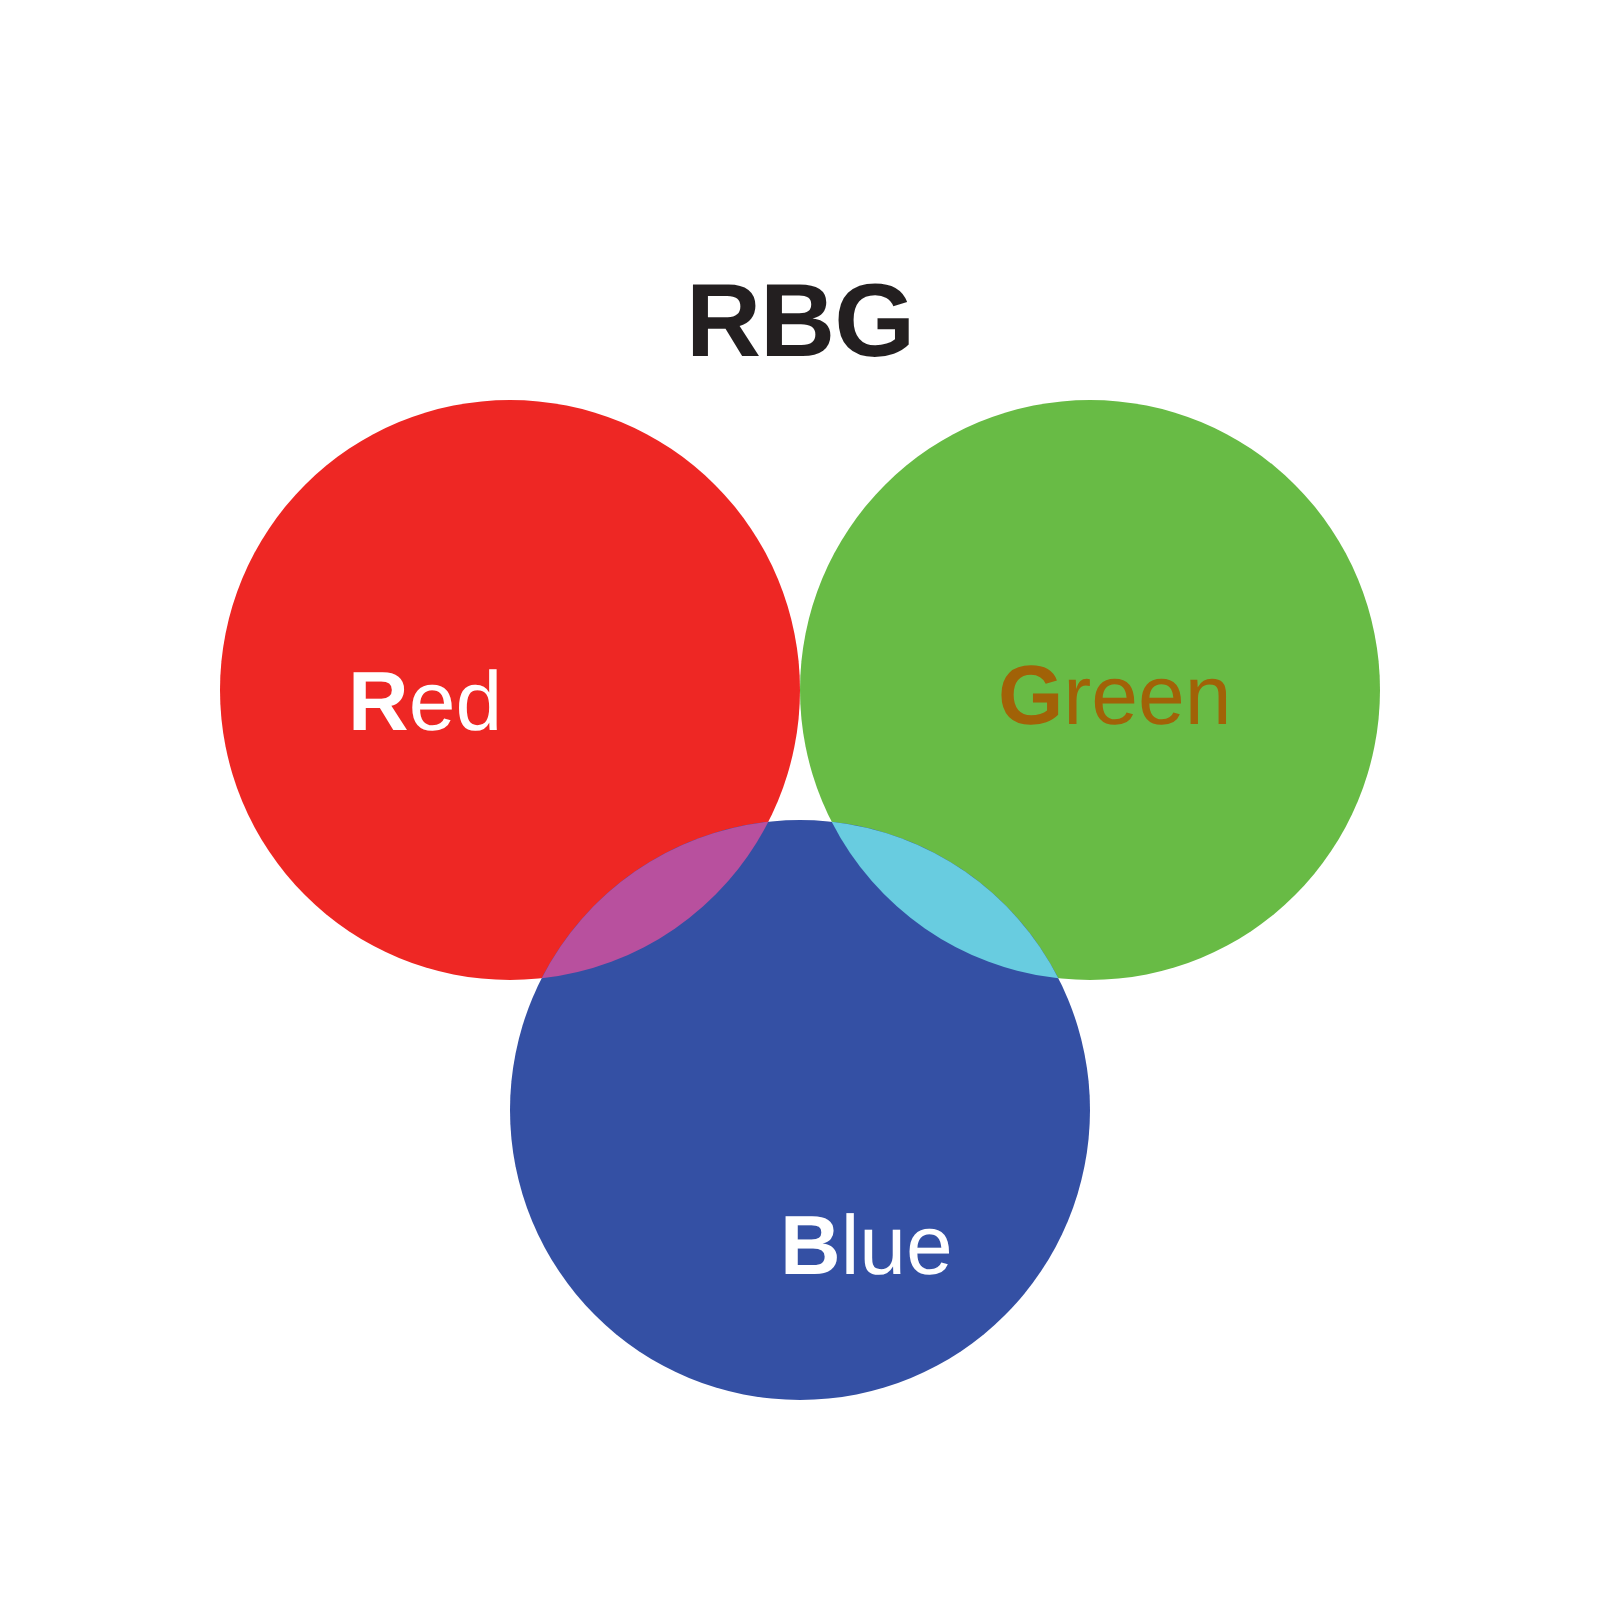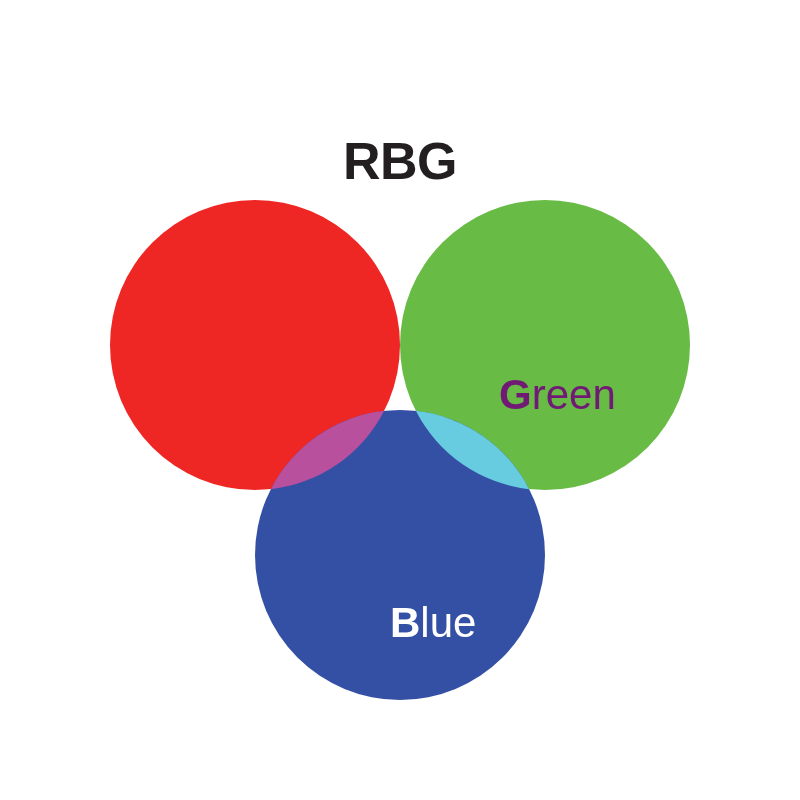--- a/index.html
+++ b/index.html
@@ -122,22 +122,25 @@
 
     <g clip-path="url(#clip-green-blue)">
       <rect id="fill-green-blue" x="0" y="0" width="800" height="800" fill="#68cce0"></rect>
     </g>
 
     <g clip-path="url(#clip-all)">
       <rect id="fill-all" x="0" y="0" width="800" height="800" fill="#ffffff"></rect>
     </g>
   </svg>
 
+  <div class="venn-label" id="label-red" style="color: rgb(255, 255, 255);">
+    <span class="lead">R</span><span class="rest">ed</span>
+  </div>
 
-  <div class="venn-label" id="label-green" style="color: #701a75; margin-top: 47px;">
+  <div class="venn-label" id="label-green" style="color: #a16207;">
     <span class="lead">G</span><span class="rest">reen</span>
   </div>
 
   <div class="venn-label" id="label-blue" style="color: rgb(255, 255, 255);">
     <span class="lead">B</span><span class="rest">lue</span>
   </div>
 
 </div>
 
 </body></html>

